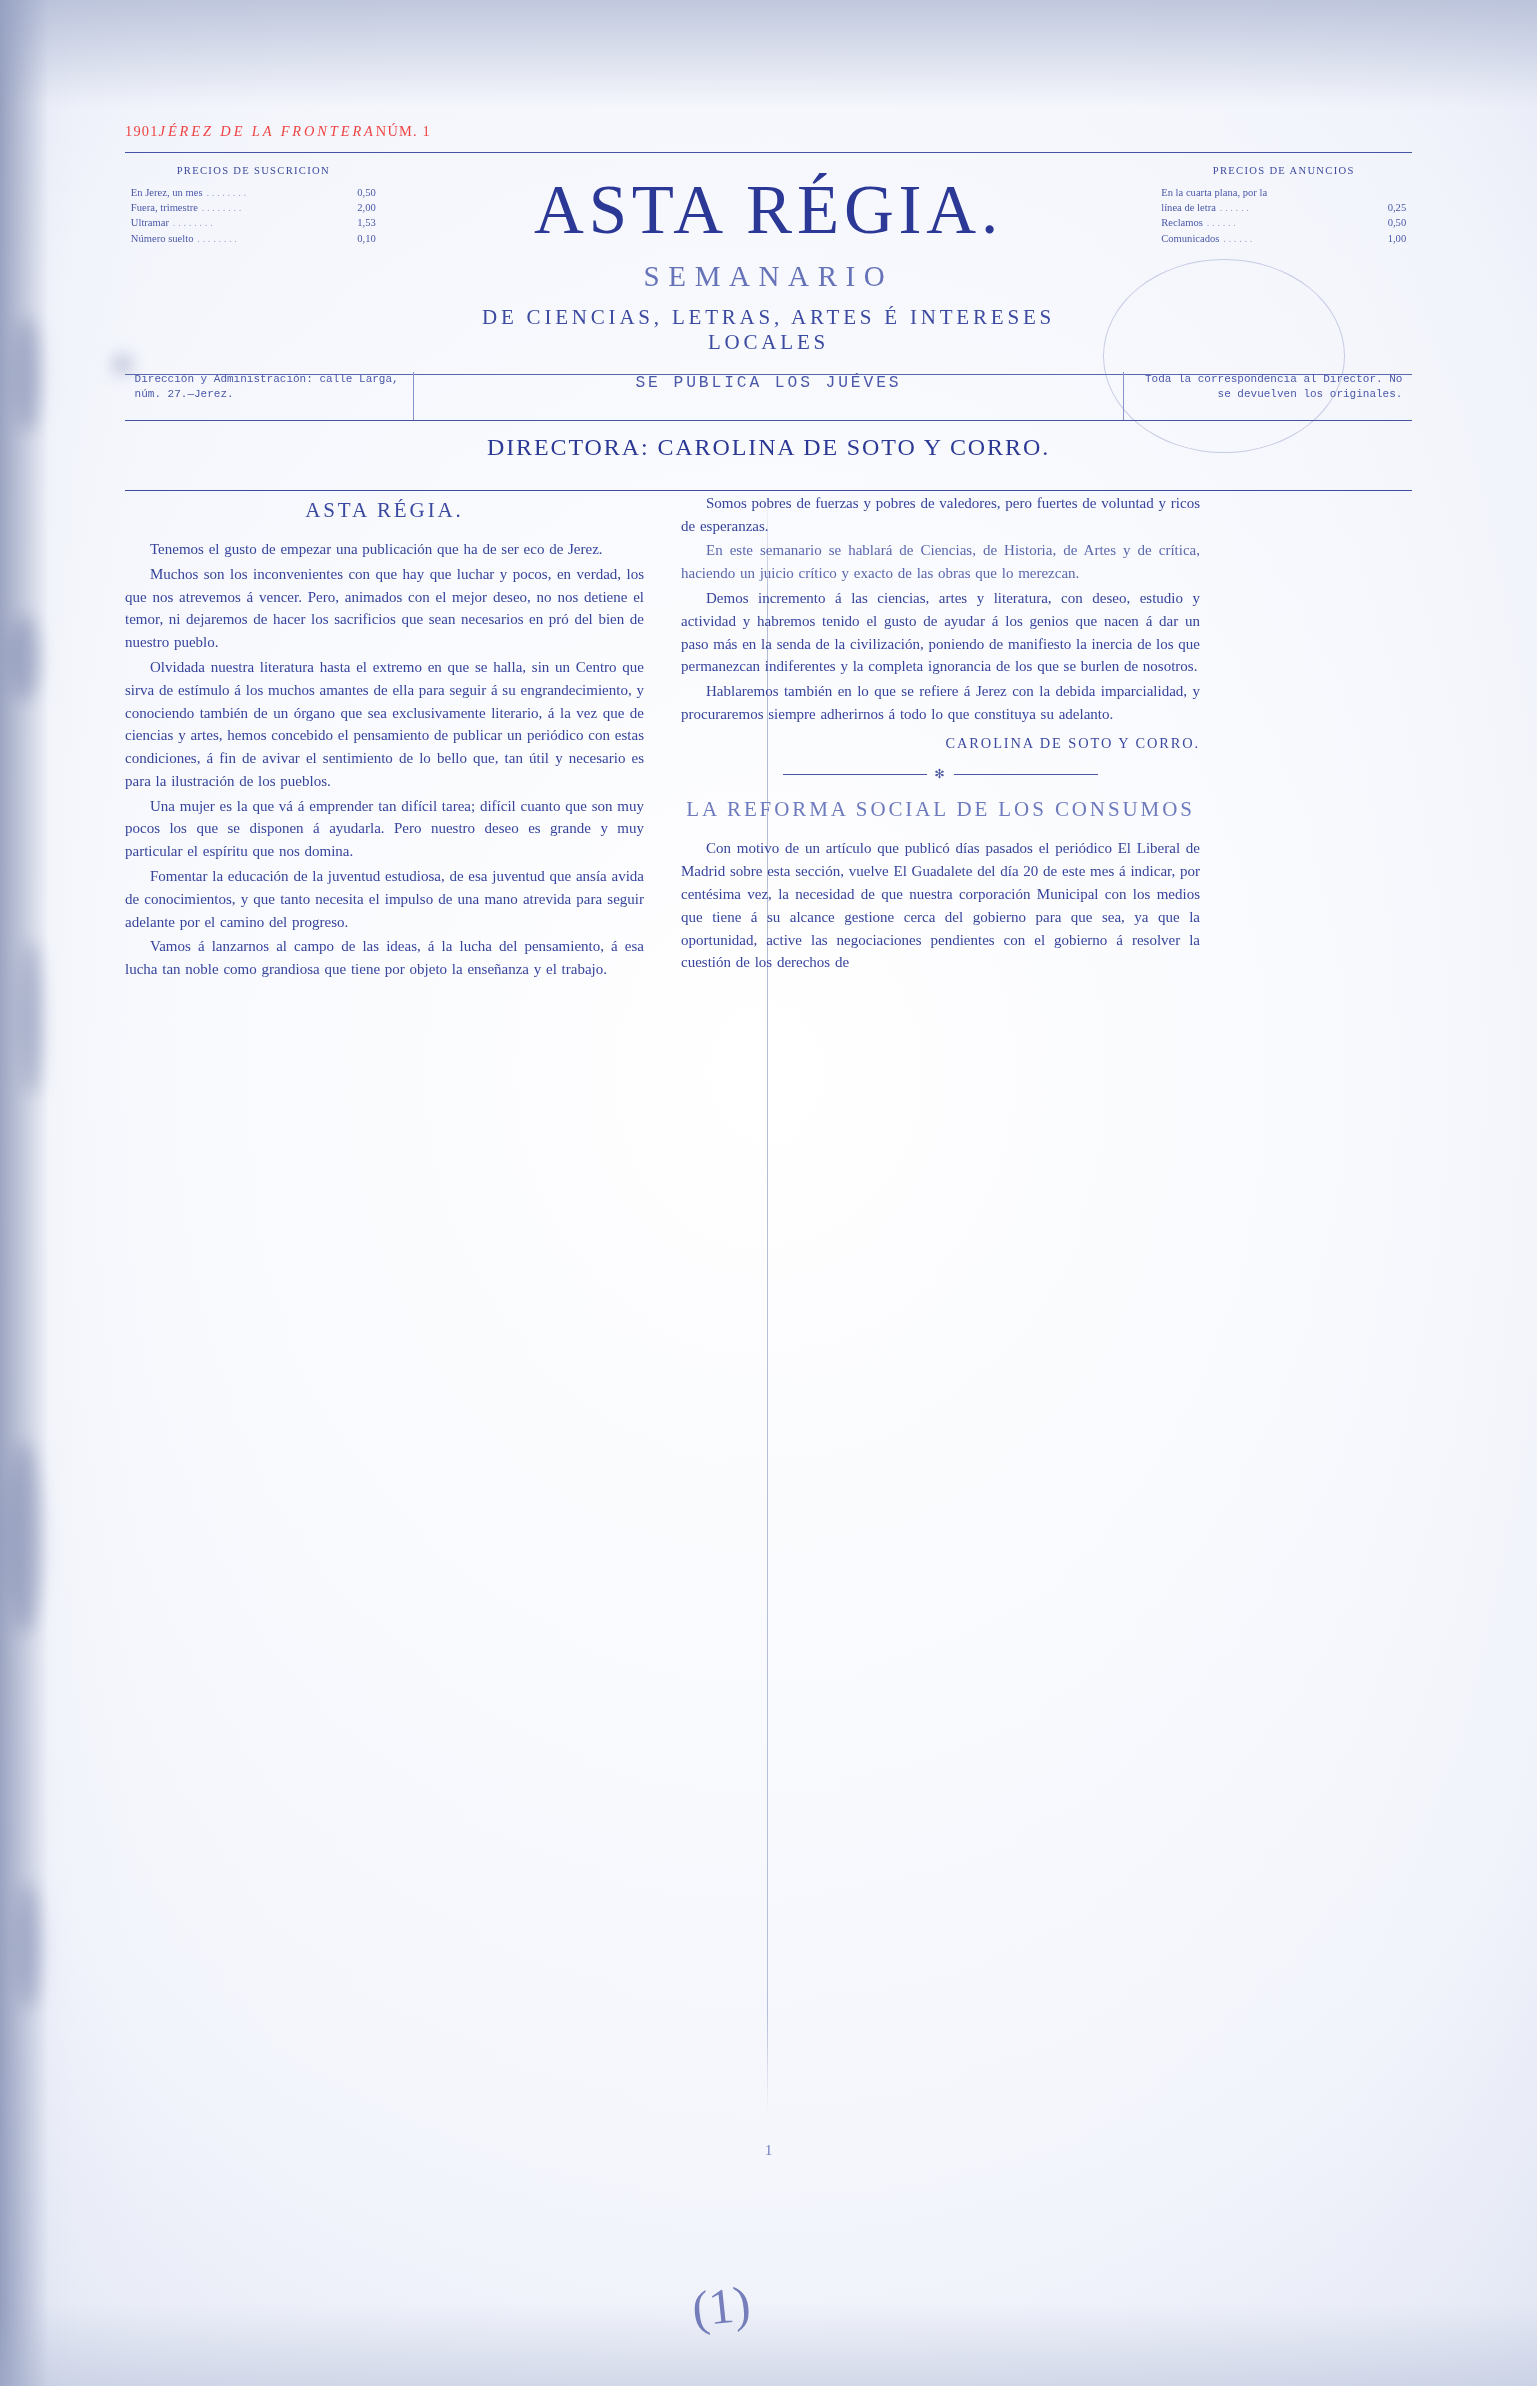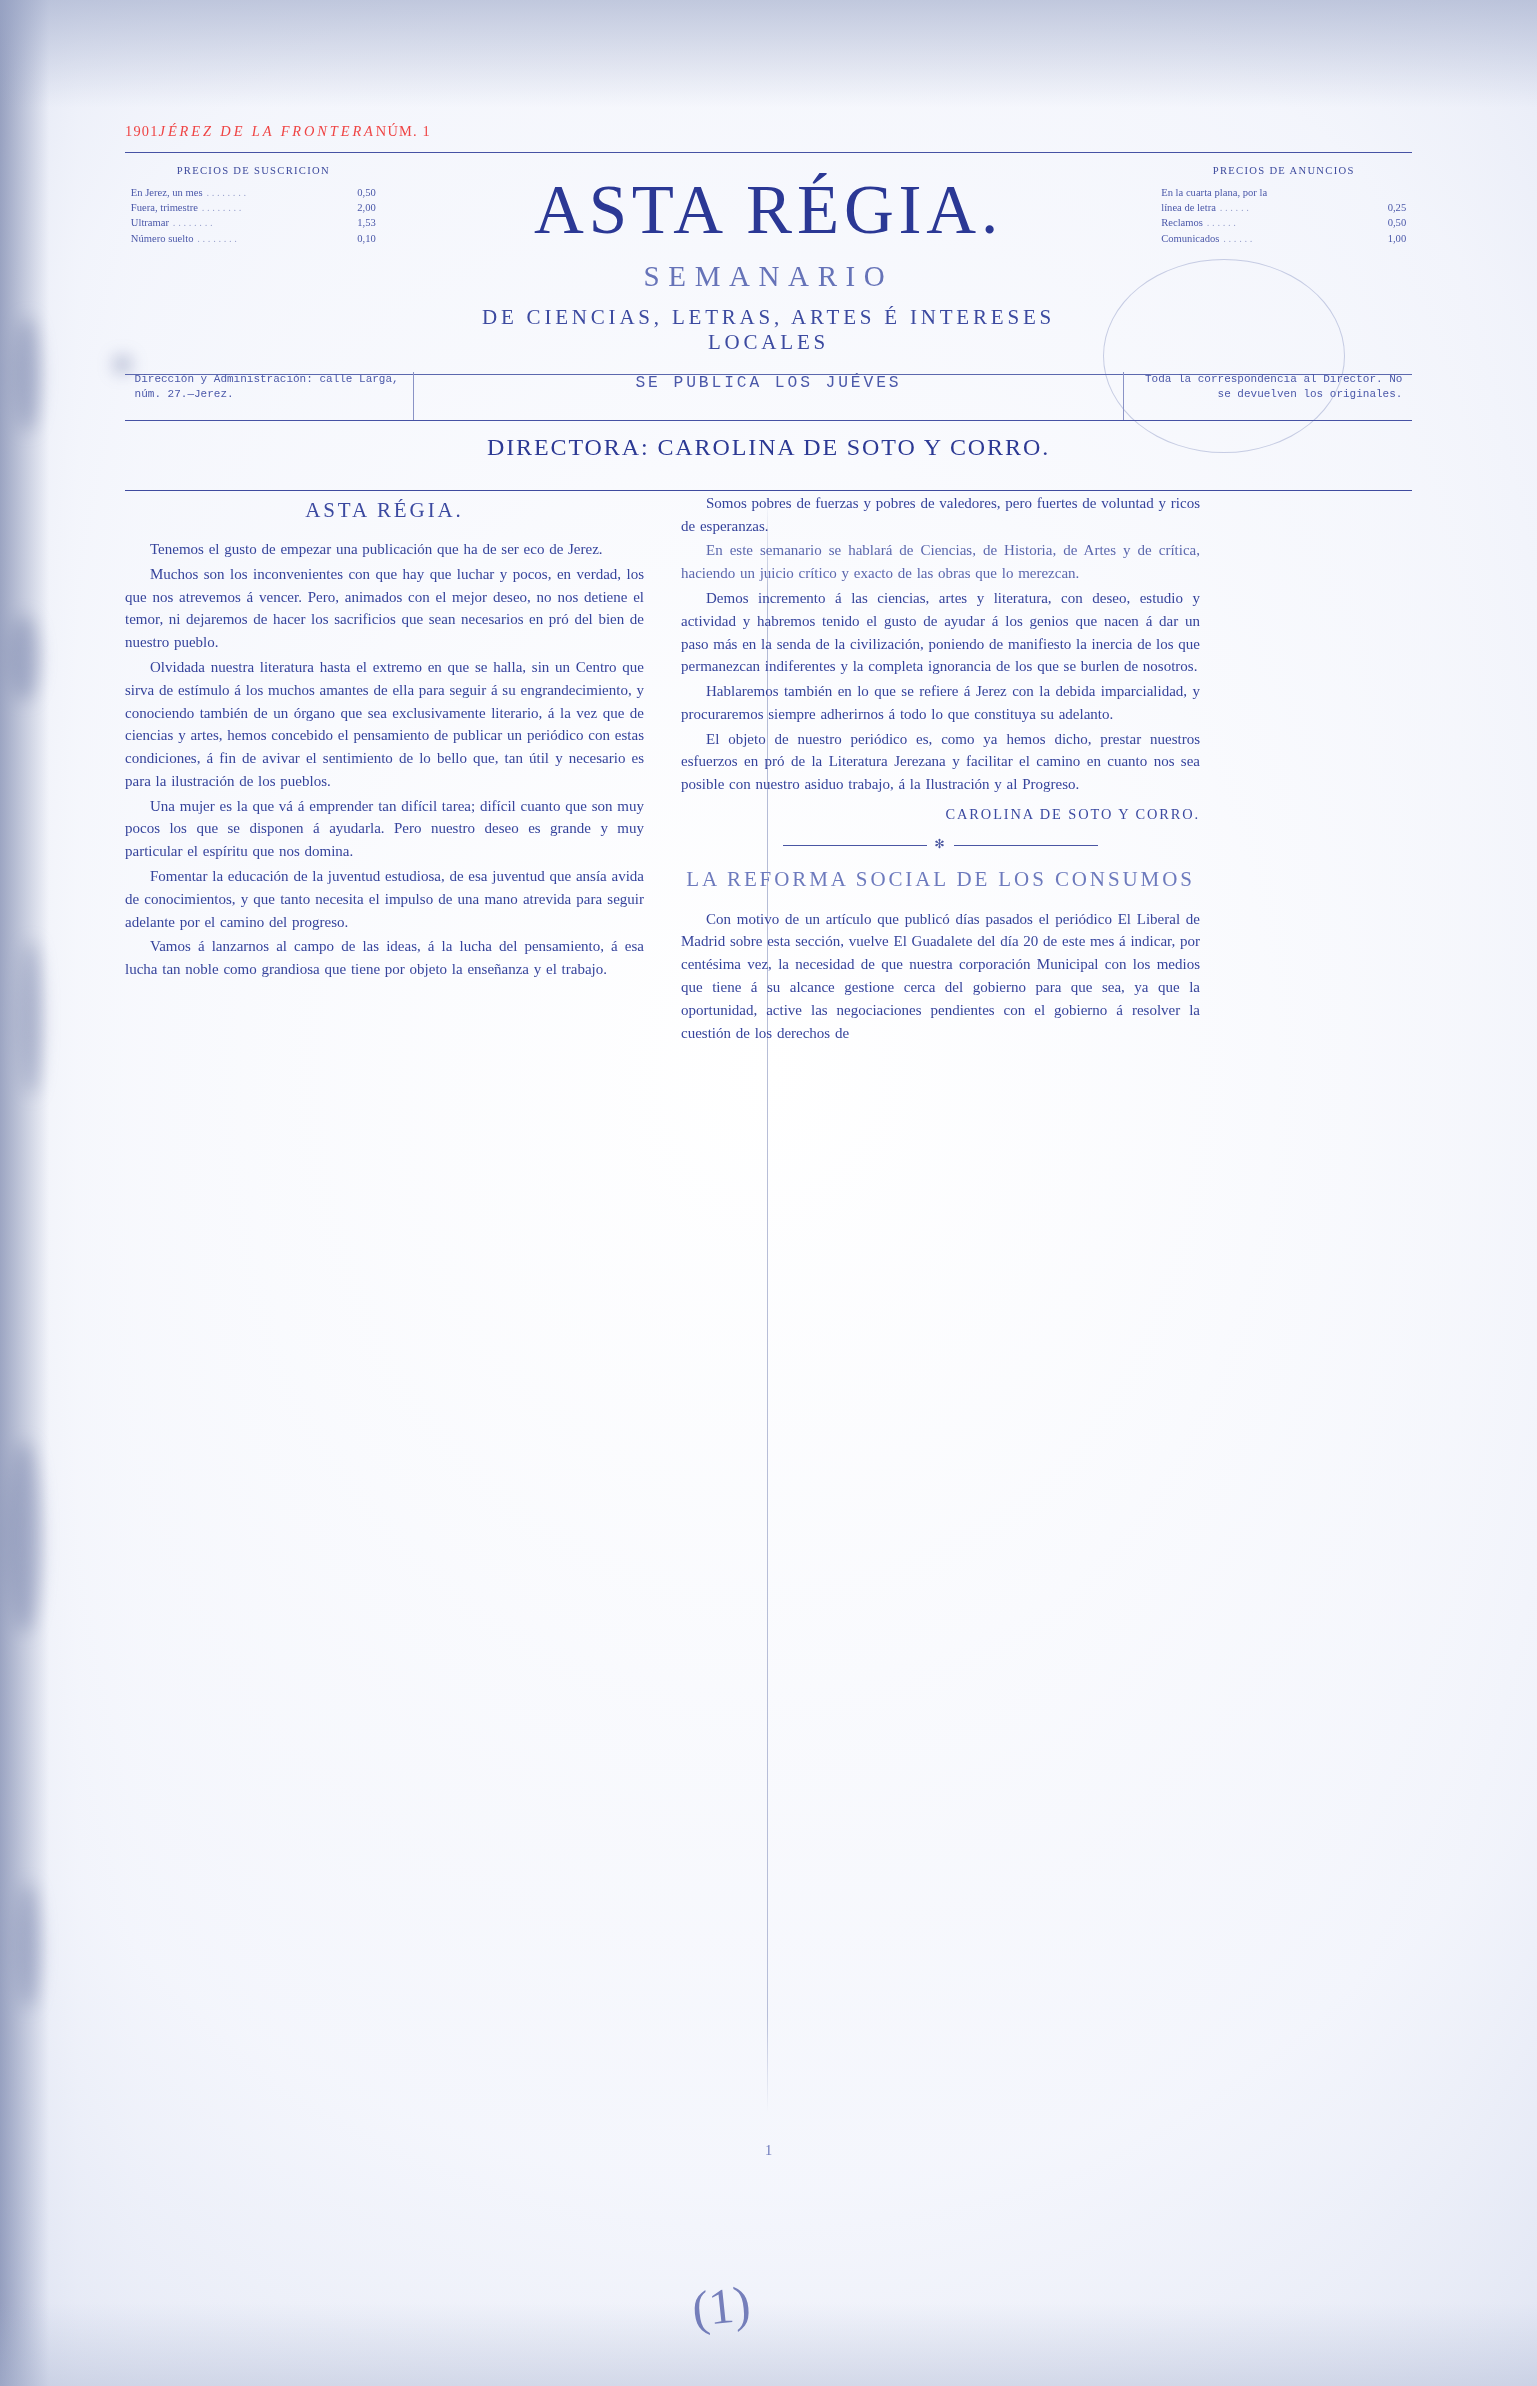--- a/index.html
+++ b/index.html
@@ -356,21 +356,20 @@
       <p class="body">Una mujer es la que vá á emprender tan difícil tarea; difícil cuanto que son muy pocos los que se disponen á ayudarla. Pero nuestro deseo es grande y muy particular el espíritu que nos domina.</p>
       <p class="body">Fomentar la educación de la juventud estudiosa, de esa juventud que ansía avida de conocimientos, y que tanto necesita el impulso de una mano atrevida para seguir adelante por el camino del progreso.</p>
       <p class="body">Vamos á lanzarnos al campo de las ideas, á la lucha del pensamiento, á esa lucha tan noble como grandiosa que tiene por objeto la enseñanza y el trabajo.</p>
     </div>
 
     <div class="col">
       <p class="body">Somos pobres de fuerzas y pobres de valedores, pero fuertes de voluntad y ricos de esperanzas.</p>
       <p class="body blur">En este semanario se hablará de Ciencias, de Historia, de Artes y de crítica, haciendo un juicio crítico y exacto de las obras que lo merezcan.</p>
       <p class="body">Demos incremento á las ciencias, artes y literatura, con deseo, estudio y actividad y habremos tenido el gusto de ayudar á los genios que nacen á dar un paso más en la senda de la civilización, poniendo de manifiesto la inercia de los que permanezcan indiferentes y la completa ignorancia de los que se burlen de nosotros.</p>
       <p class="body">Hablaremos también en lo que se refiere á Jerez con la debida imparcialidad, y procuraremos siempre adherirnos á todo lo que constituya su adelanto.</p>
-      <p class="body">El objeto de nuestro periódico es, como ya hemos dicho, prestar nuestros esfuerzos en pró de la Literatura Jerezana y facilitar el camino en cuanto nos sea posible con nuestro asiduo trabajo, á la Ilustración y al Progreso.</p>
       <div class="sign">CAROLINA DE SOTO Y CORRO.</div>
       <div class="orn">
         <span class="bar"></span><span>✻</span><span class="bar"></span>
       </div>
       <div class="art-title soft">LA REFORMA SOCIAL DE LOS CONSUMOS</div>
       <p class="body">Con motivo de un artículo que publicó días pasados el periódico El Liberal de Madrid sobre esta sección, vuelve El Guadalete del día 20 de este mes á indicar, por centésima vez, la necesidad de que nuestra corporación Municipal con los medios que tiene á su alcance gestione cerca del gobierno para que sea, ya que la oportunidad, active las negociaciones pendientes con el gobierno á resolver la cuestión de los derechos de</p>
     </div>
 
   </div>
 

